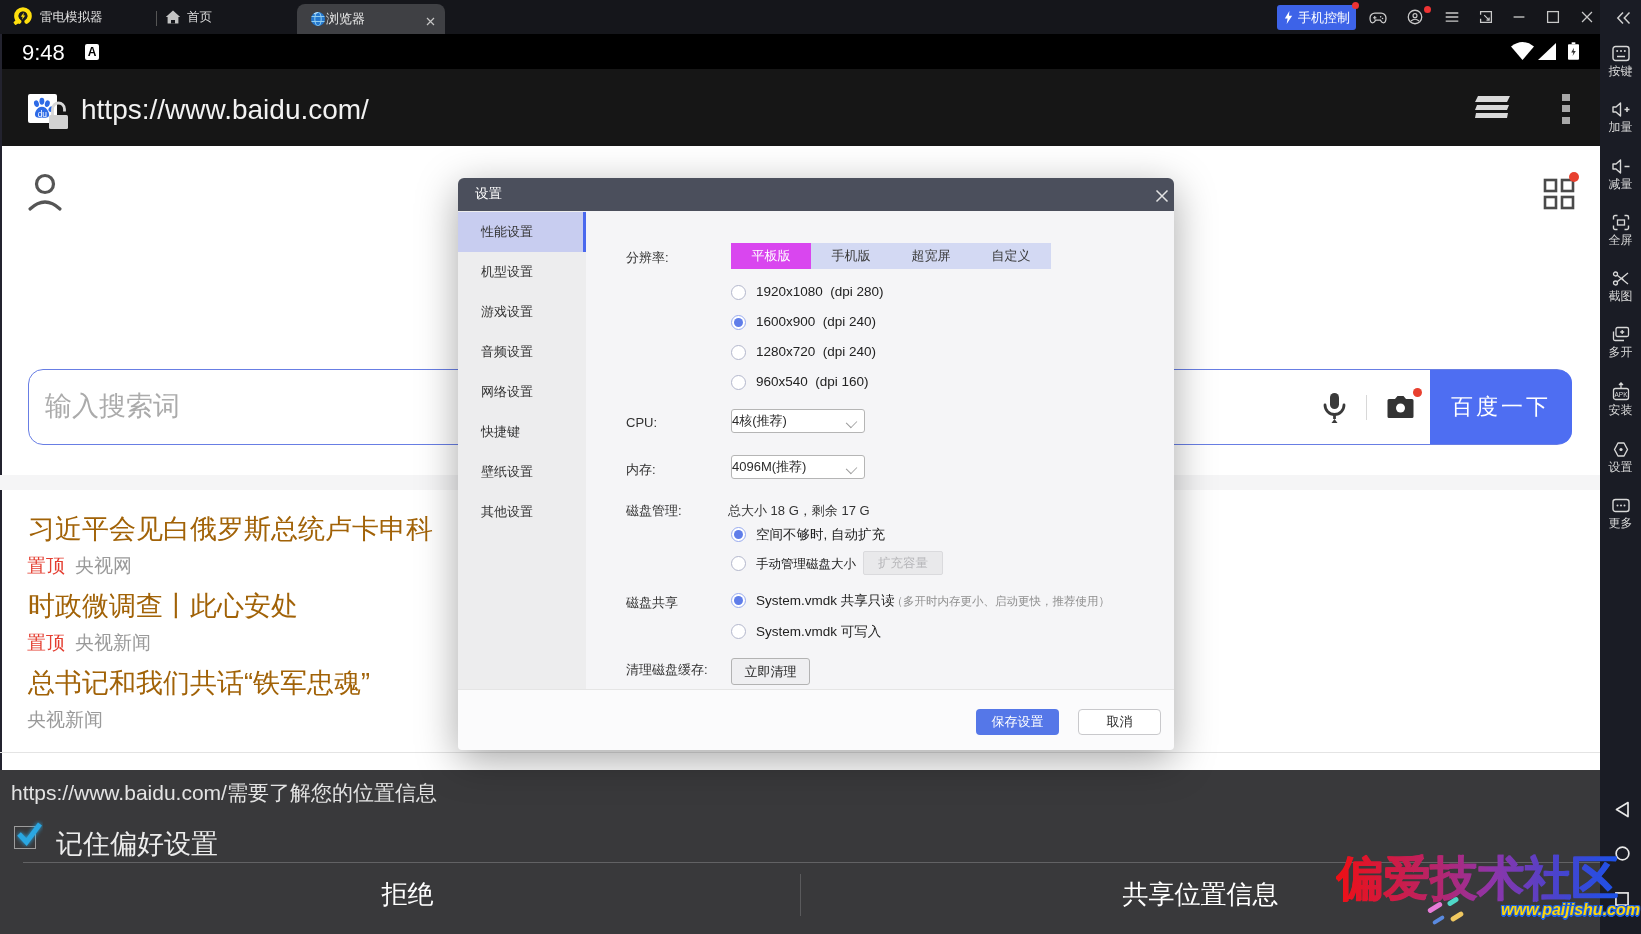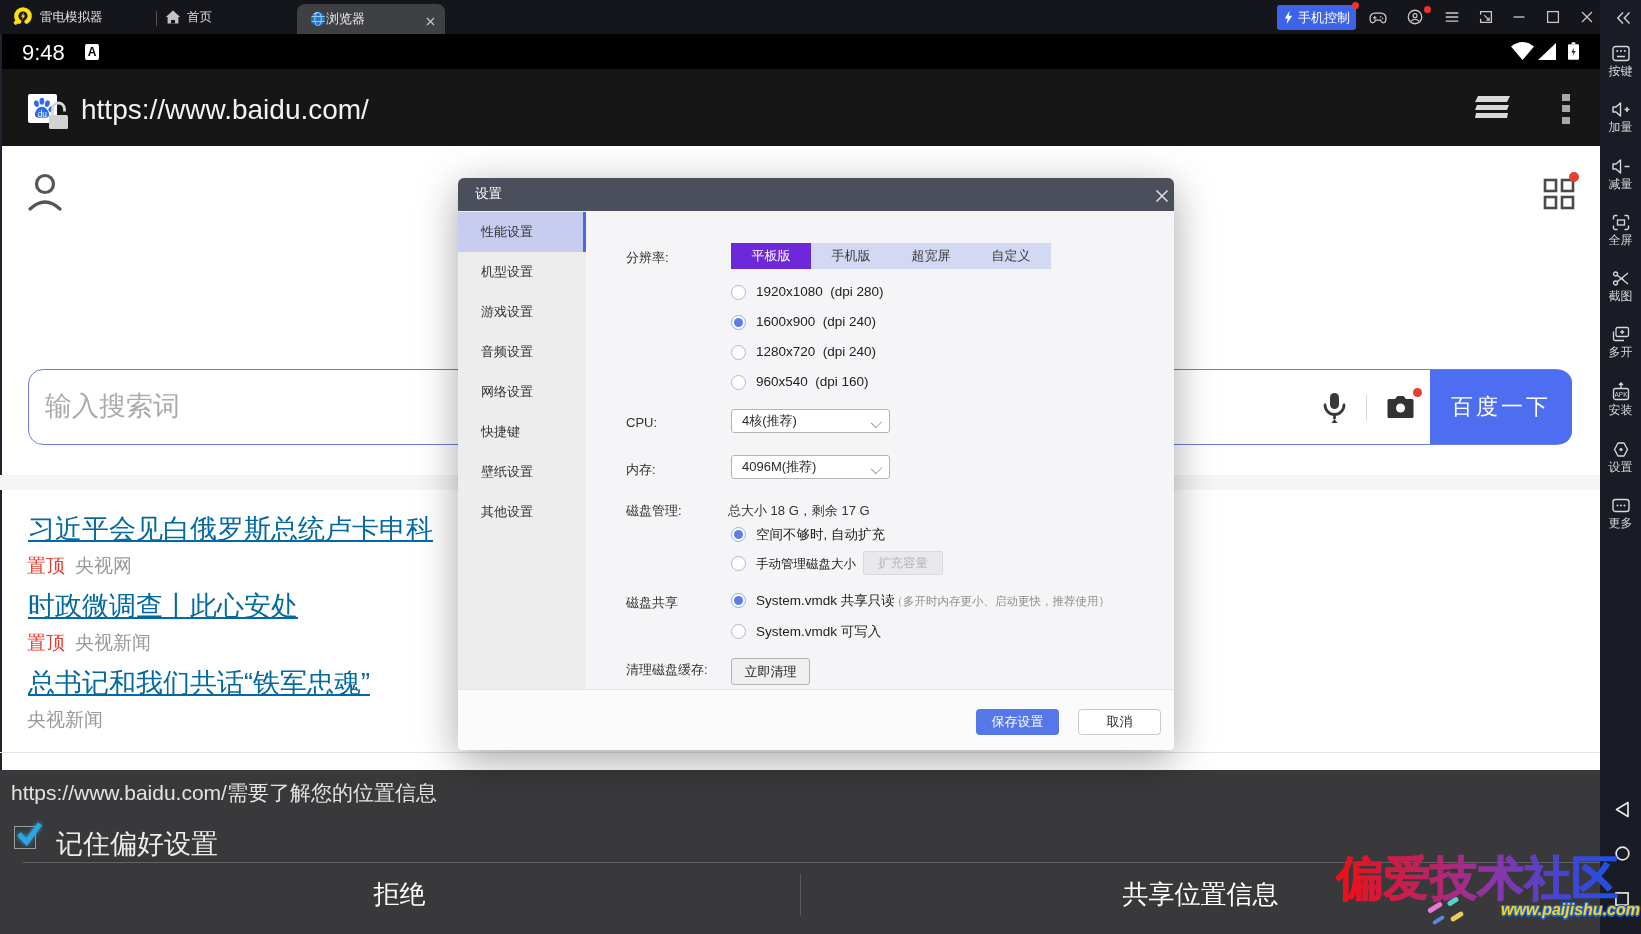--- a/index.html
+++ b/index.html
@@ -33,60 +33,60 @@
 
 #content { left:0; top:146px; width:1600px; height:624px; background:#fff; }
 
 #searchbox { left:28px; top:369px; width:1544px; height:76px; border:1.5px solid #687ee4; border-radius:15px; background:#fff; }
 #placeholder { left:45px; top:393px; color:#ababab; font-size:27px; line-height:27px; }
 #baidubtn { left:1430px; top:370px; width:142px; height:74px; background:#4e6ef2; border-radius:0 13px 13px 0; color:#fff; font-size:22px; display:flex; align-items:center; justify-content:center; letter-spacing:3px; }
 #micdiv { left:1366px; top:395px; width:1px; height:25px; background:#d8d8d8; }
 #camreddot { left:1413px; top:388px; width:9px; height:9px; border-radius:50%; background:#e8402f; }
 
 #newsband { left:0; top:475px; width:1600px; height:15px; background:#f5f5f6; }
-.headline { color:#0369a1; font-size:27px; line-height:27px;text-decoration:underline; }
+.headline { color:#a16207; font-size:27px; line-height:27px; }
 .meta { font-size:19px; line-height:20px; }
 .zhiding { color:#e43d30; }
 .src { color:#9a9a9a; }
 #newssep { left:0; top:752px; width:1600px; height:1px; background:#e4e4e4; }
 
 
 #bottombar { left:0; top:770px; width:1600px; height:164px; background:#39393b; }
 #permurl { left:11px; top:779px; color:#e3e3e3; font-size:21px; }
 #chkbox { left:14px; top:826px; width:22px; height:23px; border:1.5px solid #9c9c9c; background:#39393b; }
 #chklabel { left:56px; top:826px; color:#ececec; font-size:27px; }
 #bline { left:23px; top:862px; width:1577px; height:1px; background:#626264; }
-#btnreject { left:0px; top:869px; width:799px; height:50px; color:#fff; font-size:26px; display:flex; align-items:center; justify-content:center; }
+#btnreject { left:8px; top:869px; width:799px; height:50px; color:#fff; font-size:26px; display:flex; align-items:center; justify-content:center; }
 #btnshare { left:801px; top:869px; width:799px; height:50px; color:#fff; font-size:26px; display:flex; align-items:center; justify-content:center; }
 #bvsep { left:800px; top:874px; width:1px; height:42px; background:#5a5a5c; }
 
 
 #sidebar { left:1600px; top:0; width:41px; height:934px; background:#1a1c25; }
 .sbitem { position:absolute; left:1600px; width:41px; text-align:center; color:#d8d8d8; font-size:12px; line-height:14px; }
 .sbitem svg { display:block; margin:0 auto 2px; }
 
 
 #dialog { left:458px; top:178px; width:716px; height:572px; border-radius:6px; background:#f5f5f7; box-shadow:0 10px 40px rgba(0,0,0,.35); }
 #dtitle { left:458px; top:178px; width:716px; height:33px; background:#4b4f5c; border-radius:6px 6px 0 0; color:#fff; font-size:13.5px; line-height:32px; padding-left:17px; }
 #dsidebar { left:458px; top:211px; width:128px; height:478px; background:#ededee; }
 .ditem { position:absolute; left:0; width:128px; height:40px; line-height:40px; padding-left:23px; font-size:13px; color:#333; }
 .ditem.sel { background:#c8cdf0; }
 .ditem.sel:after { content:""; position:absolute; right:0; top:0; width:3px; height:40px; background:#4a68ee; }
 #dmain { left:586px; top:211px; width:588px; height:478px; background:#f5f5f7; }
 #dfooter { left:458px; top:689px; width:716px; height:61px; background:#fbfbfc; border-top:1px solid #e5e5e5; border-radius:0 0 4px 4px; }
 .dlabel { position:absolute; color:#333; font-size:13px; }
 #restabs { left:731px; top:243px; width:320px; height:26px; background:#d3d9f3; display:flex; }
 .rtab { width:80px; height:26px; line-height:26px; text-align:center; font-size:13px; color:#3a3a3a; }
-.rtab.sel { background:#6d28d9; color:#fff; }
+.rtab.sel { background:#d946ef; color:#fff; }
 .radio { position:absolute; width:15px; height:15px; border-radius:50%; border:1.5px solid #b3b7cc; background:#fff; }
 .radio.sel { border:1.5px solid #98abef; background:#fff; width:15px; height:15px; }
 .radio.sel:after { content:""; position:absolute; left:1.5px; top:1.5px; width:9px; height:9px; border-radius:50%; background:#5f7de9; }
 
 .rlabel { position:absolute; color:#222; font-size:13.5px; }
-.dropdown { position:absolute; left:731px; width:159px; height:24px; background:#fff; border:1px solid #b5b5b5; border-radius:3px; font-size:13px; color:#2b2b2b; line-height:22px; padding-left:10px; }
+.dropdown { position:absolute; left:731px; width:134px; height:24px; background:#fff; border:1px solid #b5b5b5; border-radius:3px; font-size:13px; color:#2b2b2b; line-height:22px; }
 .dd-arrow { position:absolute; right:8px; top:8px; width:9px; height:9px; border-left:1.5px solid #999; border-bottom:1.5px solid #999; transform:rotate(-45deg) scale(1,.8); }
 #btnexpand { left:863px; top:551px; width:80px; height:24px; background:#e9e9eb; border:1px solid #dadadd; color:#b5b5b8; font-size:12.5px; text-align:center; line-height:22px; border-radius:2px; }
 #btnclean { left:731px; top:658px; width:79px; height:27px; background:#efeff1; border:1px solid #b3b3b3; border-radius:3px; color:#222; font-size:13px; text-align:center; line-height:25px; }
 #btnsave { left:976px; top:709px; width:83px; height:26px; background:#5577e8; border-radius:4px; color:#fff; font-size:13px; text-align:center; line-height:26px; }
 #btncancel { left:1078px; top:709px; width:83px; height:26px; background:#fff; border:1px solid #c9c9cc; border-radius:4px; color:#2b2b2b; font-size:13px; text-align:center; line-height:24px; }
 .note { color:#8e8e8e; font-size:11.5px; margin-left:-7px; }
 
 
 #wm1 { left:1336px; top:847px; font-size:47px; font-weight:bold; letter-spacing:0px; background:linear-gradient(90deg,#ef0f14 0%,#c0215c 30%,#8f35a8 55%,#4a43cd 78%,#1c52e8 100%); -webkit-background-clip:text; background-clip:text; color:transparent; z-index:60;text-align:center; }
 #wm2 { left:1501px; top:901px; font-size:16px; font-weight:bold; font-style:italic; color:#ffd60a; text-shadow:-1px -1px 0 #1c62e8, 1px -1px 0 #1c62e8, -1px 1px 0 #1c62e8, 1px 1px 0 #1c62e8, 0 2px 0 #1c62e8; z-index:60; letter-spacing:0px; }

